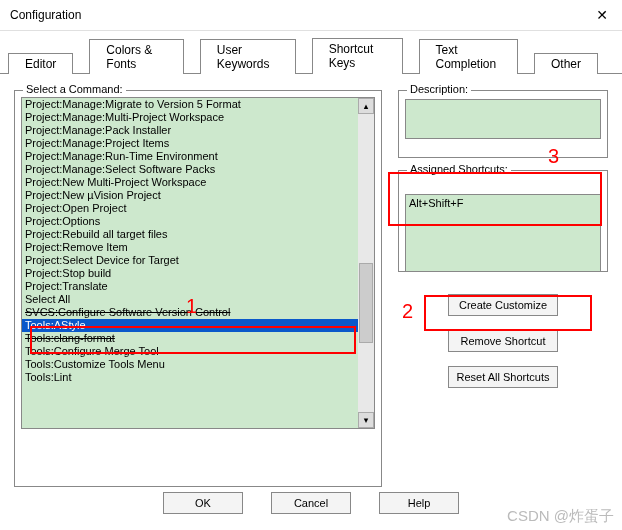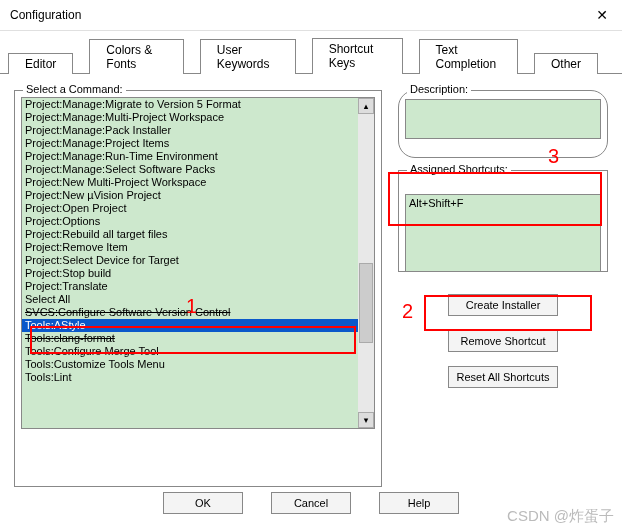--- a/index.html
+++ b/index.html
@@ -173,21 +173,21 @@
       pointer-events: none;
     }
     .watermark {
       position: absolute;
       bottom: 4px;
       right: 8px;
       font-size: 15px;
       color: #bbb;
       font-family: Arial;
     }
-    .group.desc { height: 68px; border-radius: 17px; }
+    .group.desc { height: 68px; }
     .group.assigned { height: 102px; }
   </style>
 </head>
 <body>
 
 <div class="titlebar">
   <span class="titlebar-title">Configuration</span>
   <span class="close-btn">✕</span>
 </div>
 <div class="hr-top"></div>
@@ -248,21 +248,21 @@
     </div>
 
     <div class="group assigned">
       <span class="group-label">Assigned Shortcuts:</span>
       <div class="shortcut-box">
         <div>Alt+Shift+F</div>
       </div>
     </div>
 
     <div class="btn-stack">
-      <div class="btn">Create Installer</div>
+      <div class="btn">Create Customize</div>
       <div class="btn">Remove Shortcut</div>
       <div class="btn">Reset All Shortcuts</div>
     </div>
   </div>
 </div>
 
 <div class="footer">
   <div class="btn">OK</div>
   <div class="btn">Cancel</div>
   <div class="btn">Help</div>

